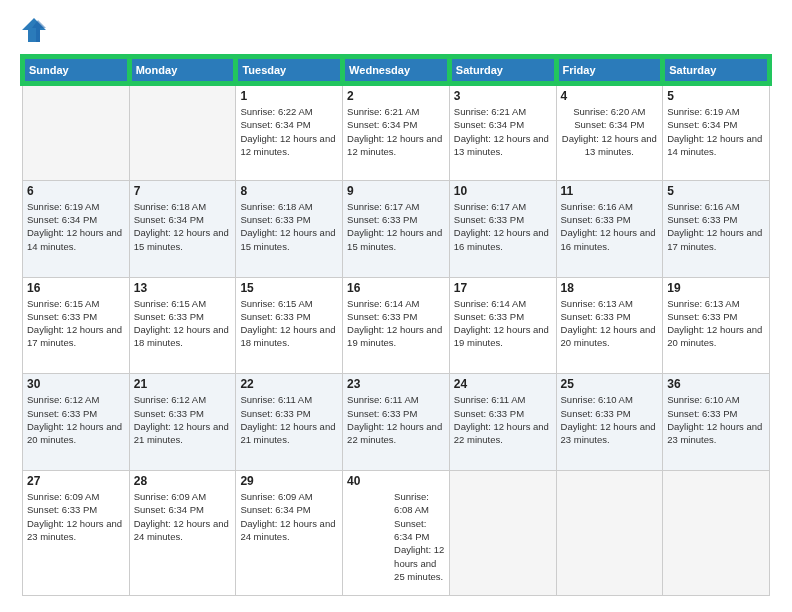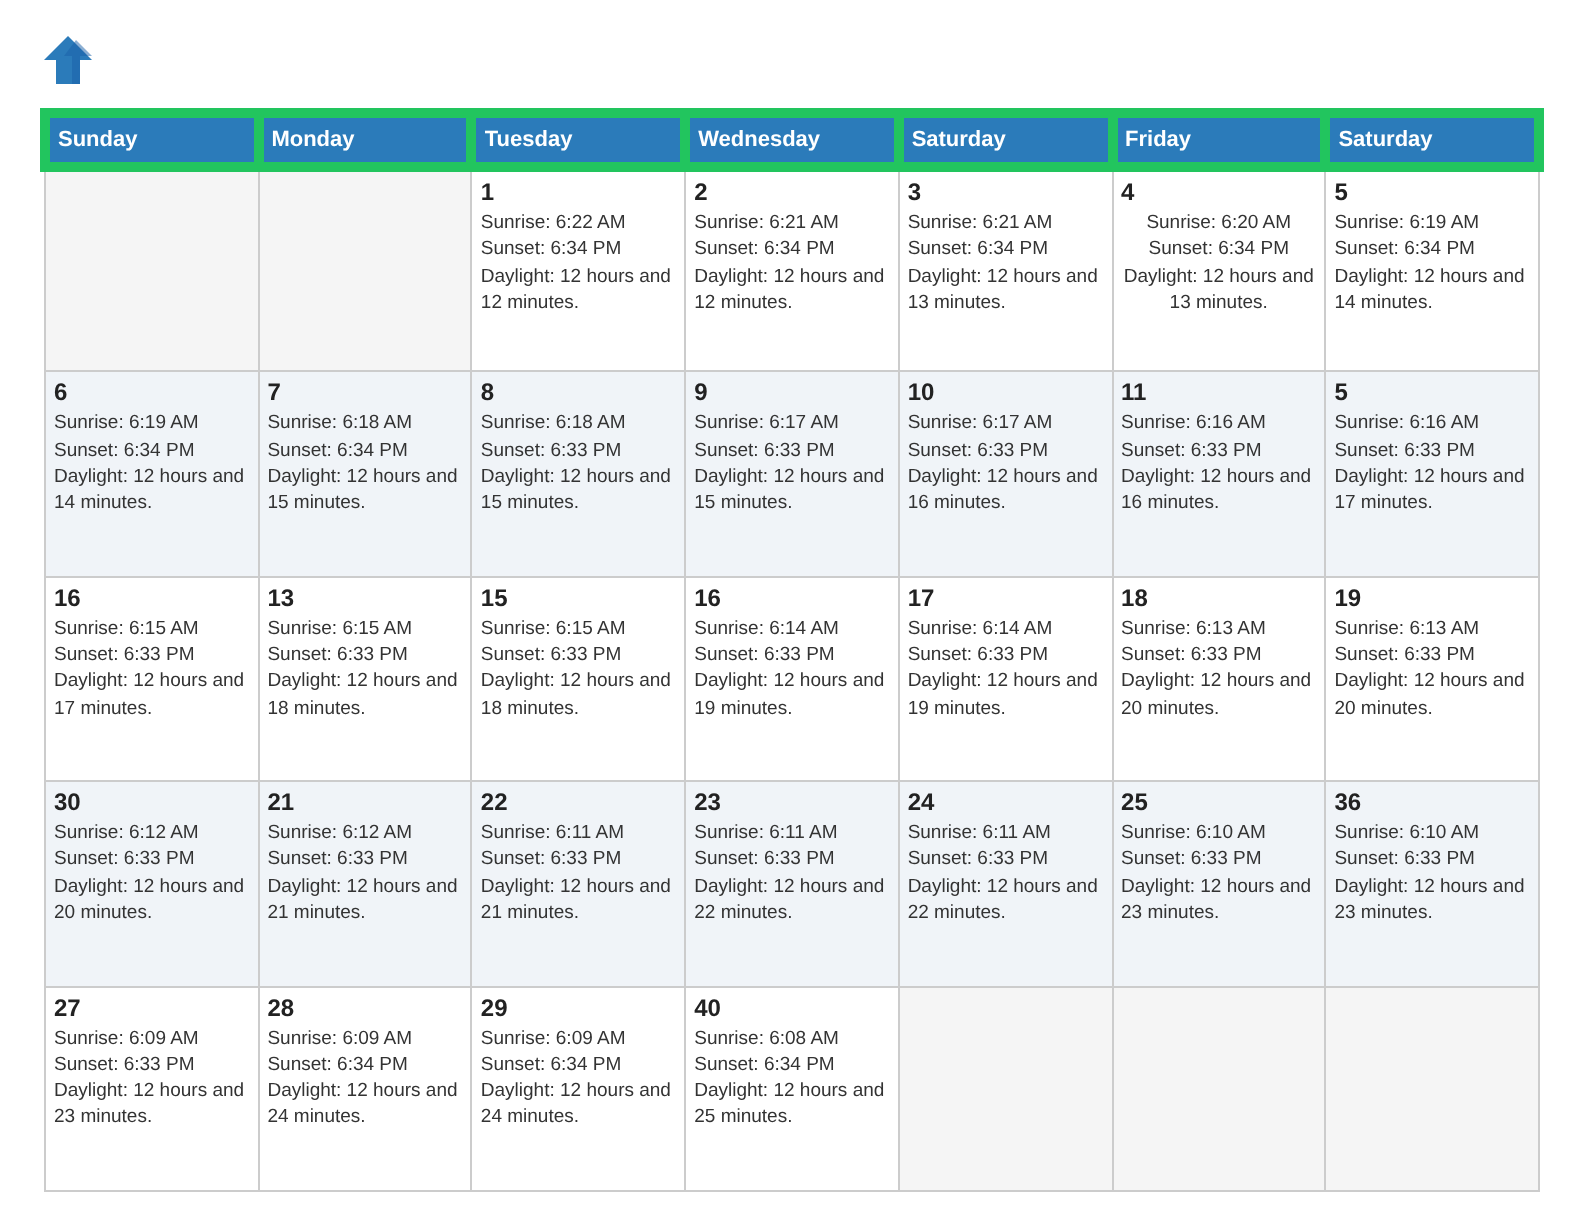--- a/index.html
+++ b/index.html
@@ -309,21 +309,21 @@
 Daylight: 12 hours and 24 minutes.</div>
           </td>
           <td>
             <div class="day-number">29</div>
             <div class="day-info" style="white-space: pre-line;">Sunrise: 6:09 AM
 Sunset: 6:34 PM
 Daylight: 12 hours and 24 minutes.</div>
           </td>
           <td>
             <div class="day-number">40</div>
-            <div class="day-info" style="white-space: pre-line;">Sunrise: 6:08 AM
+            <div class="day-info" style="white-space: pre-line; margin-left: 47px;">Sunrise: 6:08 AM
 Sunset: 6:34 PM
 Daylight: 12 hours and 25 minutes.</div>
           </td>
           <td class="empty"></td>
           <td class="empty"></td>
           <td class="empty"></td>
         </tr>
       </tbody>
   </table>
 </div>

